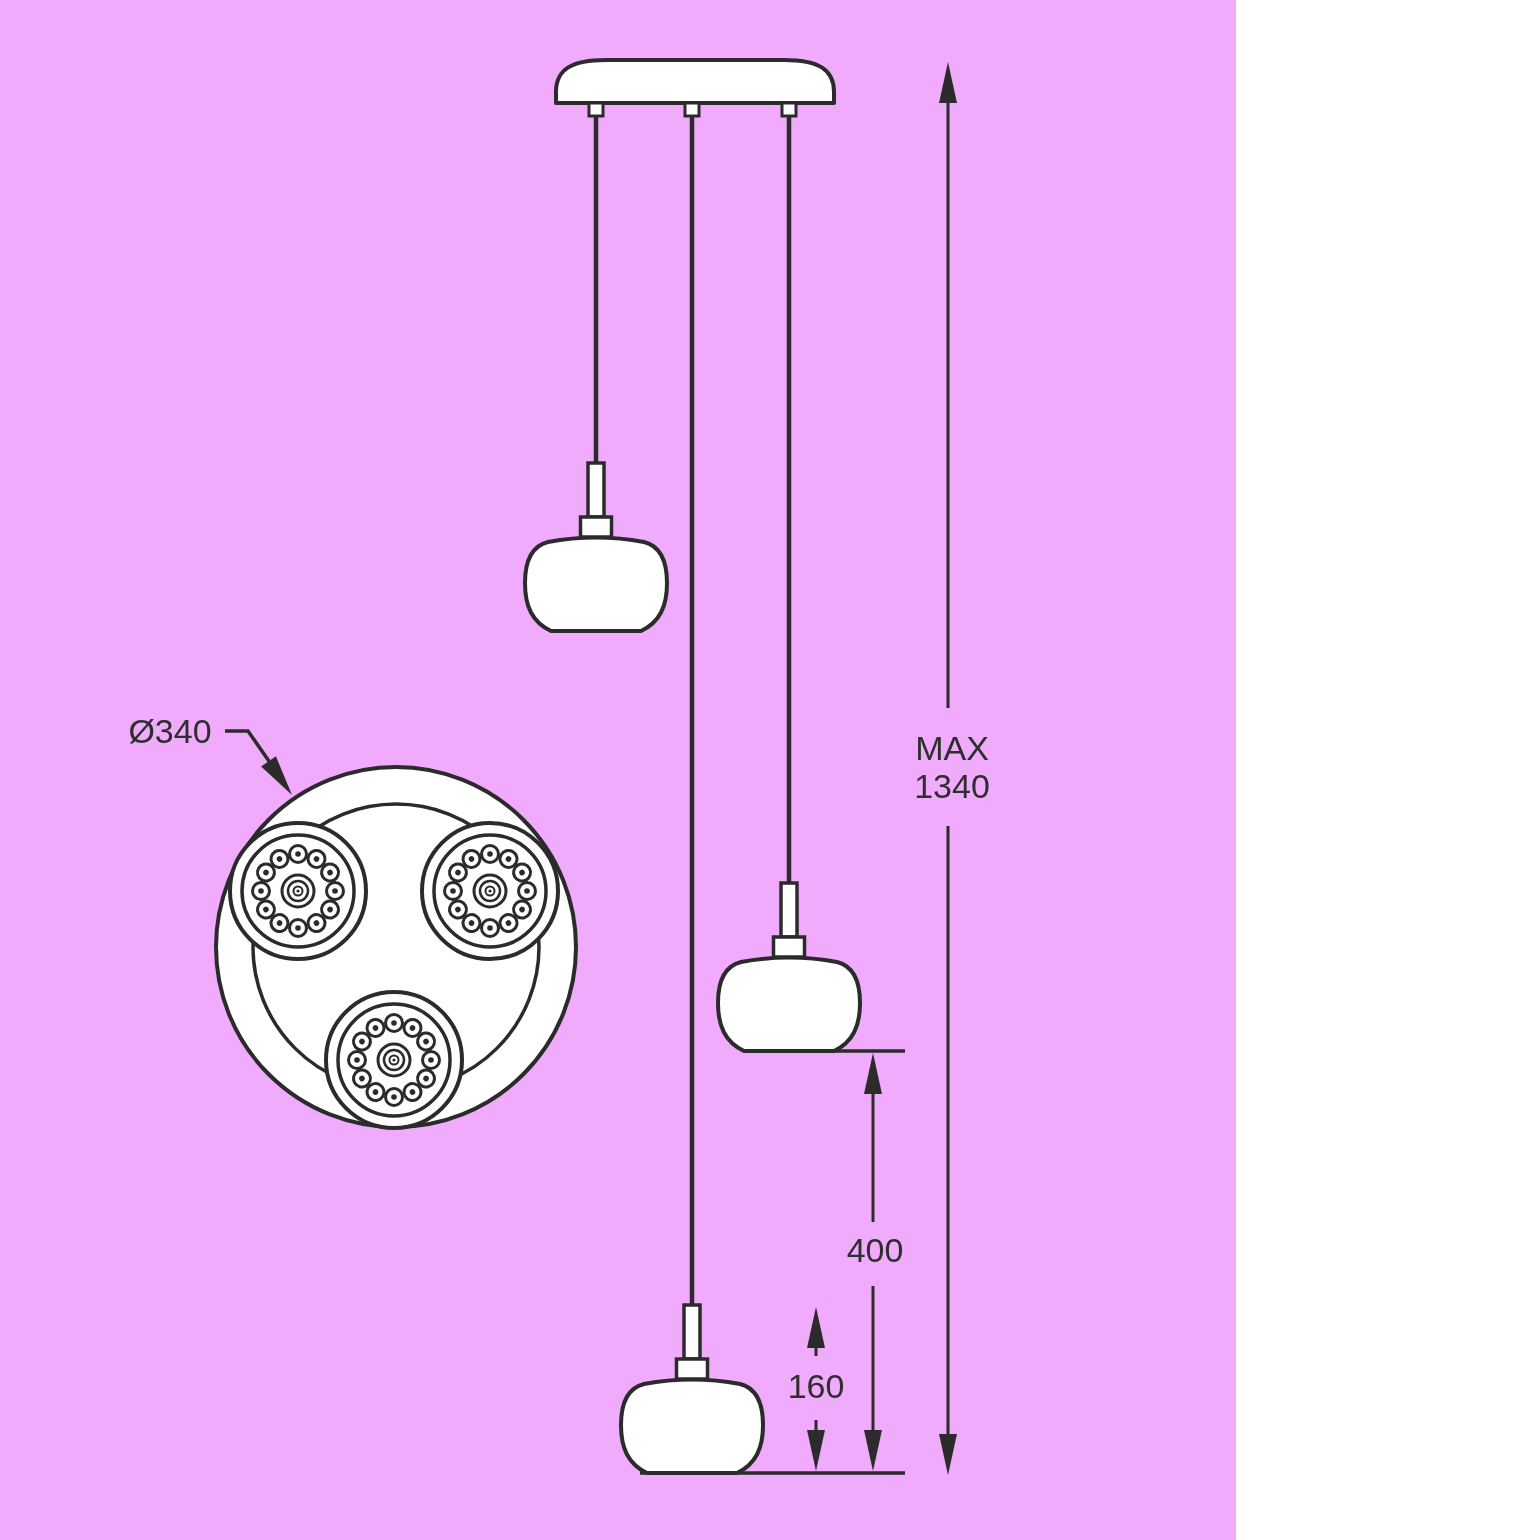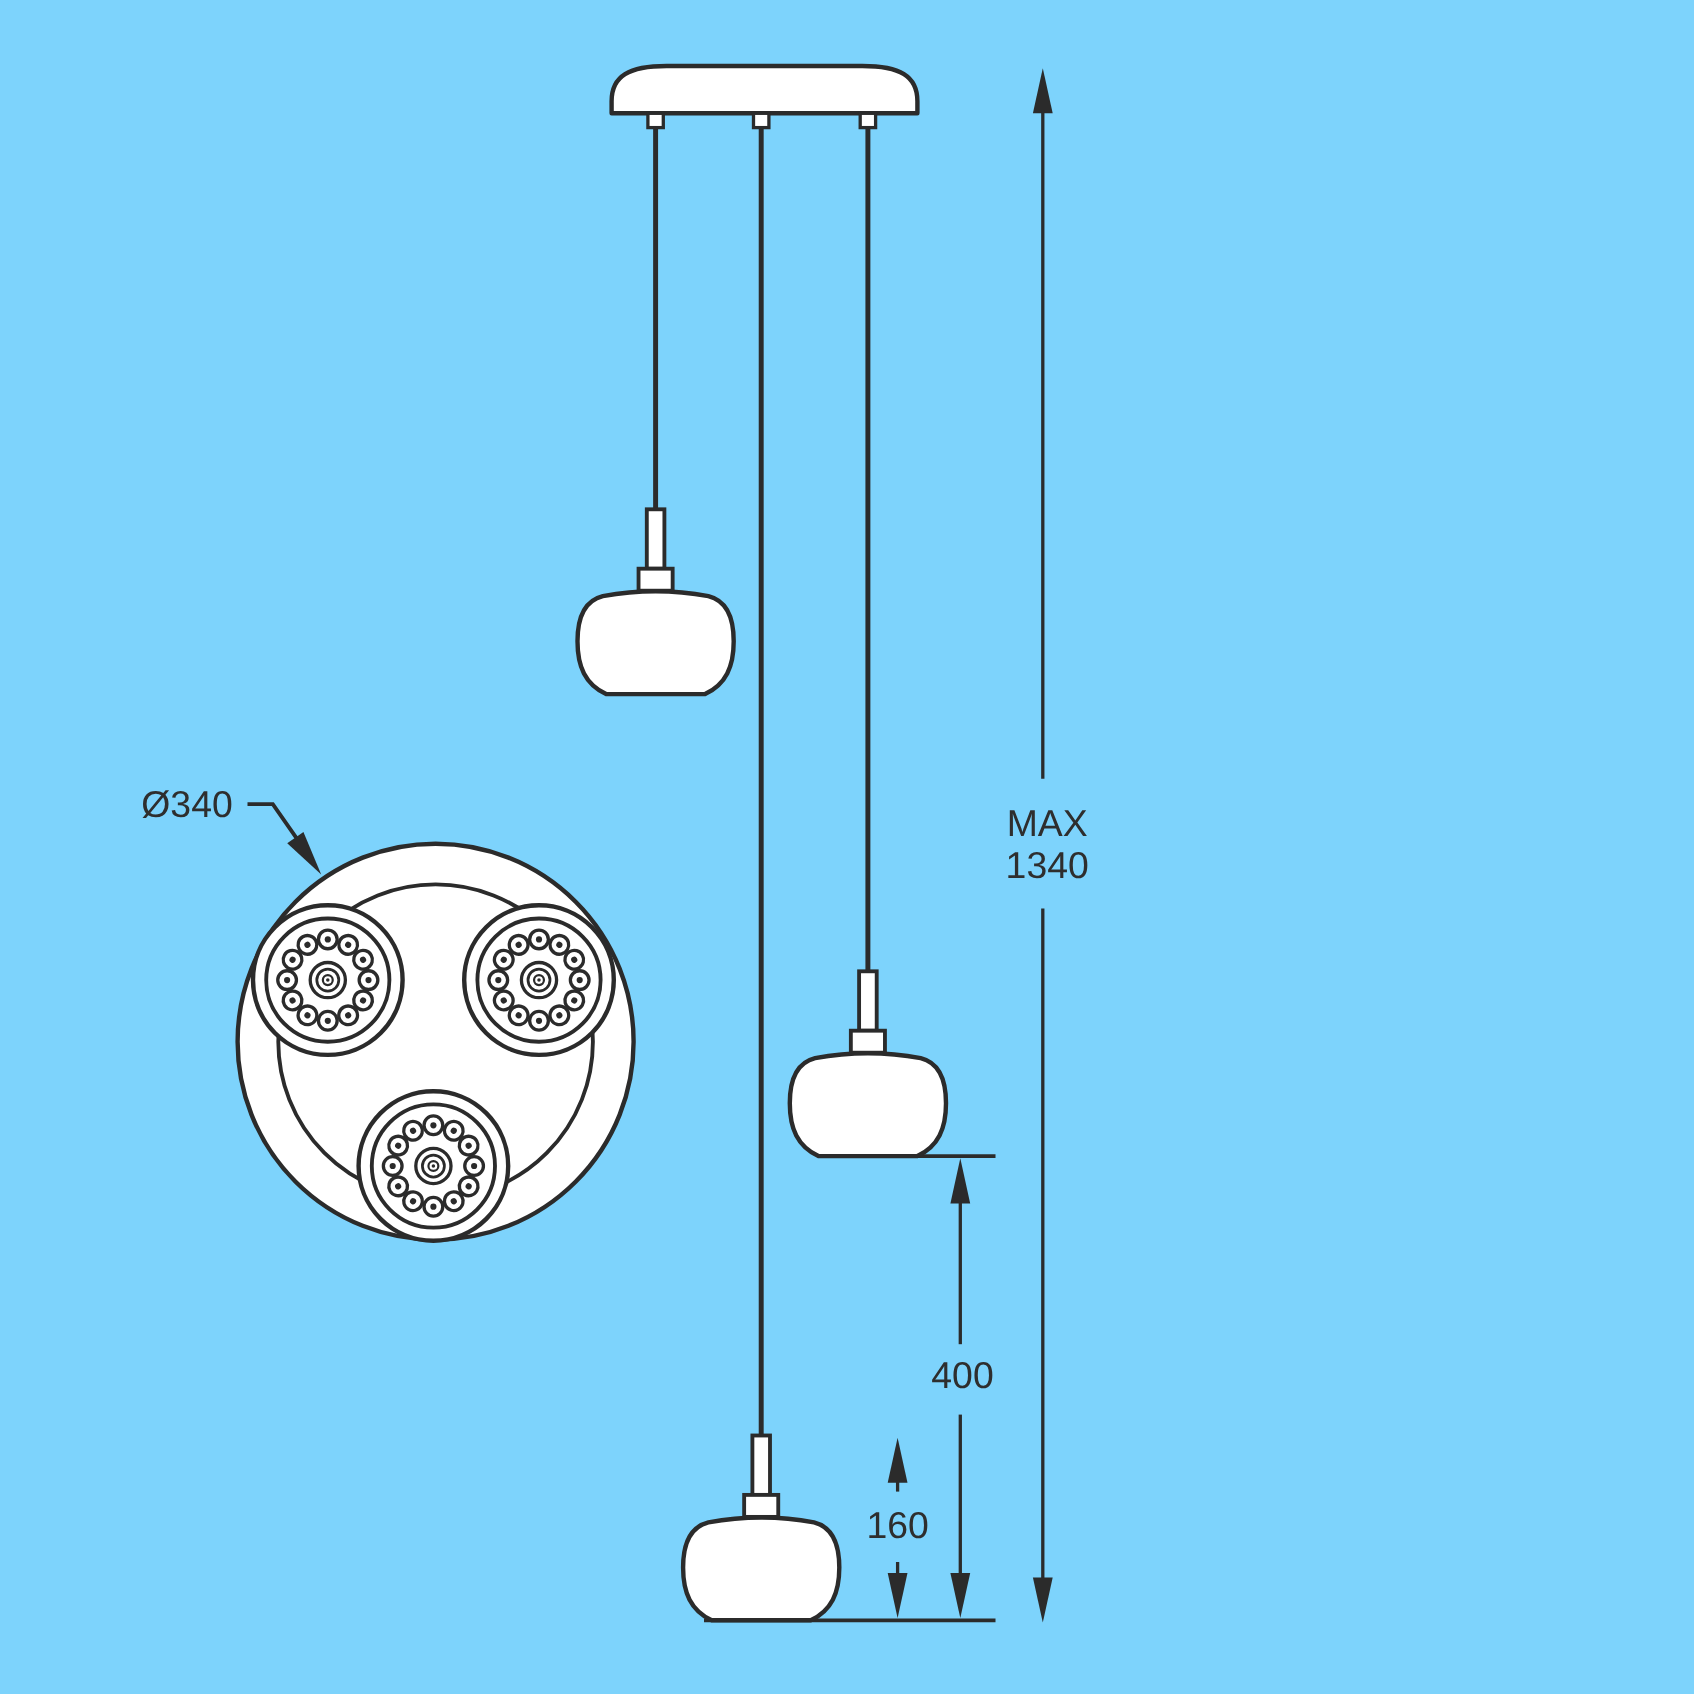--- a/index.html
+++ b/index.html
@@ -1,24 +1,24 @@
 <!DOCTYPE html>
 <html><head>
 <meta charset="utf-8">
 <style>
   html, body {
     margin: 0;
     padding: 0;
     background: #ffffff;
   }
   .page {
-    width: 1540px;
+    width: 1236px;
     height: 1540px;
     position: relative;
-    background: #7dd3fc;
+    background: #f0abfc;
     font-family: "Liberation Sans", "DejaVu Sans", sans-serif;
   }
   svg { display: block; }
   .ln  { stroke: #2b2b2b; fill: none; }
   .lnf { stroke: #2b2b2b; fill: #ffffff; }
   .solid { fill: #2b2b2b; stroke: none; }
   text {
     fill: #2e2e2e;
     font-family: "Liberation Sans", "DejaVu Sans", sans-serif;
     font-size: 34px;

